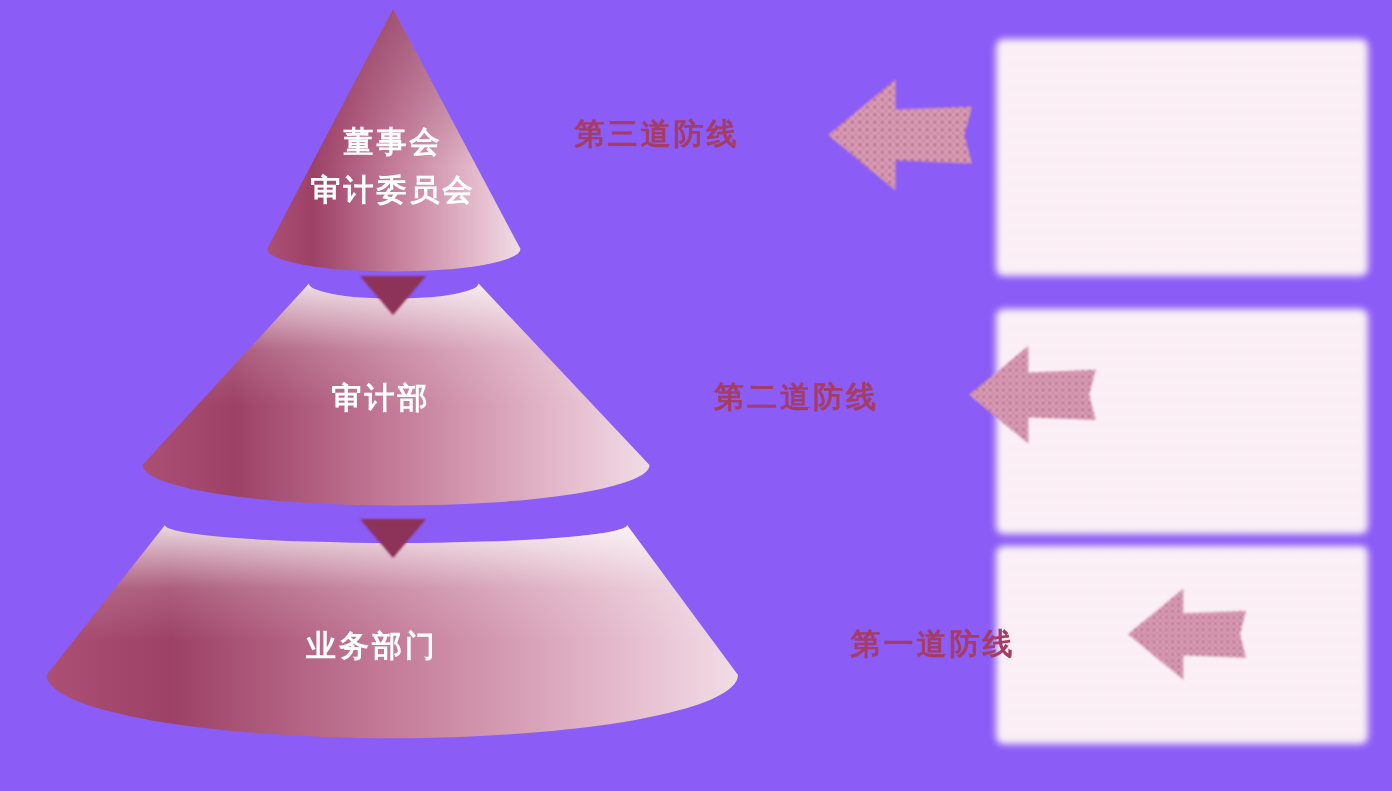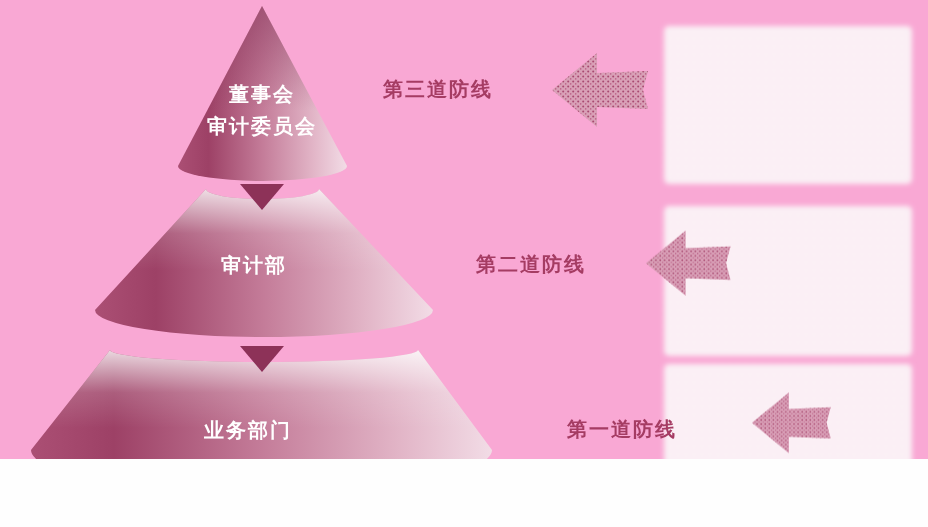--- a/index.html
+++ b/index.html
@@ -3,23 +3,23 @@
 <meta charset="utf-8">
 <style>
   html, body {
     margin: 0;
     padding: 0;
     background: #fefefe;
   }
   .stage {
     position: relative;
     width: 928px;
-    height: 459px;
+    height: 527px;
     overflow: hidden;
-    background: #f9a8d4;
+    background: #8b5cf6;
     font-family: "Liberation Sans", "DejaVu Sans", sans-serif;
     text-decoration: underline;
   }
   svg { display: block; }
   text {
     font-family: "Liberation Sans", "DejaVu Sans", sans-serif;
   }
   .tier-label {
     font-size: 20px;
     font-weight: bold;

